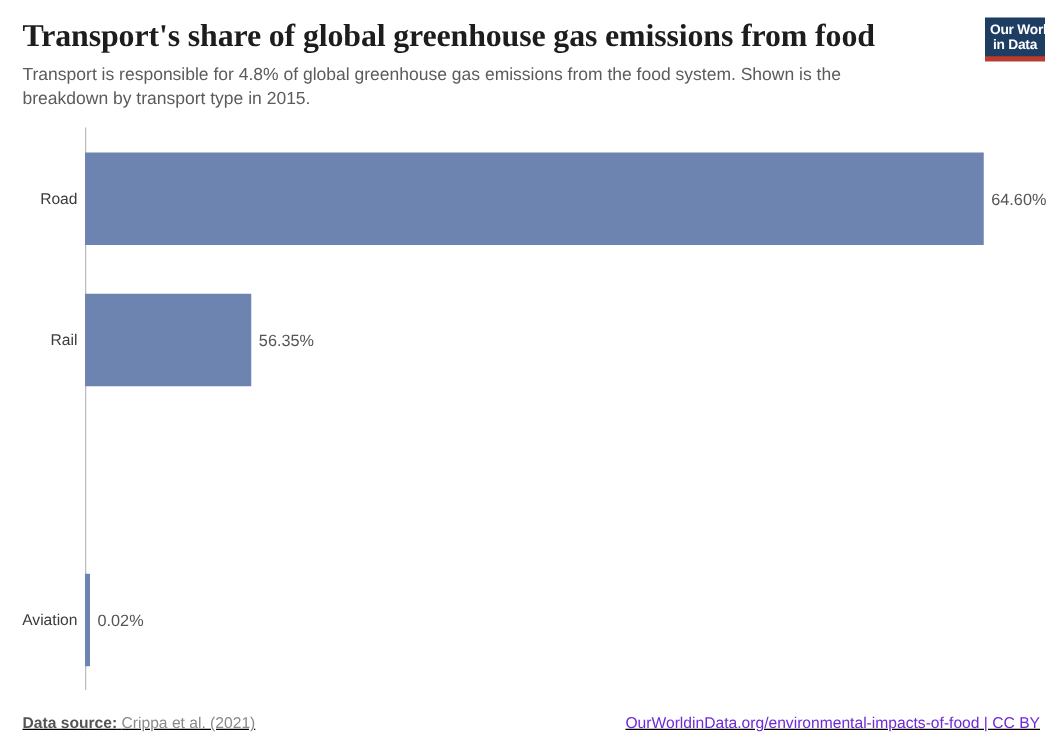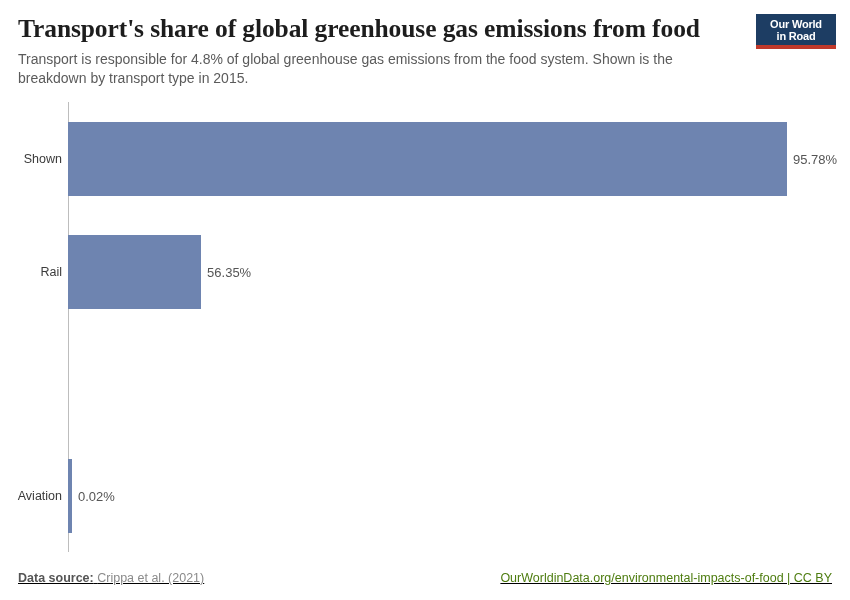--- a/index.html
+++ b/index.html
@@ -41,21 +41,21 @@
     color: #5b5b5b;
     margin: 6px 0 0 0;
     width: 700px;
   }
 
   
   .logo {
     position: absolute;
     top: 14px;
     right: 14px;
-    width: 80px;
+    width: 48px;
     background: #1d3d63;
     border-bottom: 4px solid #c0392b;
     padding: 4px 4px 3px 4px;
     box-sizing: border-box;
     text-align: center;
   }
   .logo-line {
     font-family: "Liberation Sans", sans-serif;
     font-size: 11px;
     font-weight: bold;
@@ -141,45 +141,45 @@
     color: #8a8a8a;
     white-space: nowrap;
   }
   .footer-left b {
     color: #555555;
     font-weight: bold;
   }
   .footer-right {
     font-family: "Liberation Sans", sans-serif;
     font-size: 12.5px;
-    color: #4d7c0f;
+    color: #6d28d9;
     white-space: nowrap;
     margin-left: 47px;
   }
 </style>
 </head>
 <body>
 
 <div class="header">
   <h1 class="title">Transport's share of global greenhouse gas emissions from food</h1>
   <p class="subtitle">Transport is responsible for 4.8% of global greenhouse gas emissions from the food system. Shown is the breakdown by transport type in 2015.</p>
 </div>
 
 <div class="logo">
   <div class="logo-line">Our World</div>
-  <div class="logo-line">in Road</div>
+  <div class="logo-line">in Data</div>
 </div>
 
 <div class="chart">
   <div class="axis-line"></div>
 
   <div class="bar-row" id="row-0" style="top:22px;">
-    <div class="cat-label">Shown</div>
+    <div class="cat-label">Road</div>
     <div class="bar" id="bar-0" style="width: 719px; background: rgb(110, 132, 176);"></div>
-    <div class="val-label" id="val-0" style="left: 787px;">95.78%</div>
+    <div class="val-label" id="val-0" style="left: 787px;">64.60%</div>
   </div>
 
   <div class="bar-row" id="row-1" style="top:135px;">
     <div class="cat-label">Rail</div>
     <div class="bar" id="bar-1" style="width: 133.08px; background: rgb(110, 132, 176);"></div>
     <div class="val-label" id="val-1" style="left: 201.08px;">56.35%</div>
   </div>
 
 
   <div class="bar-row" id="row-3" style="top:359px;">

